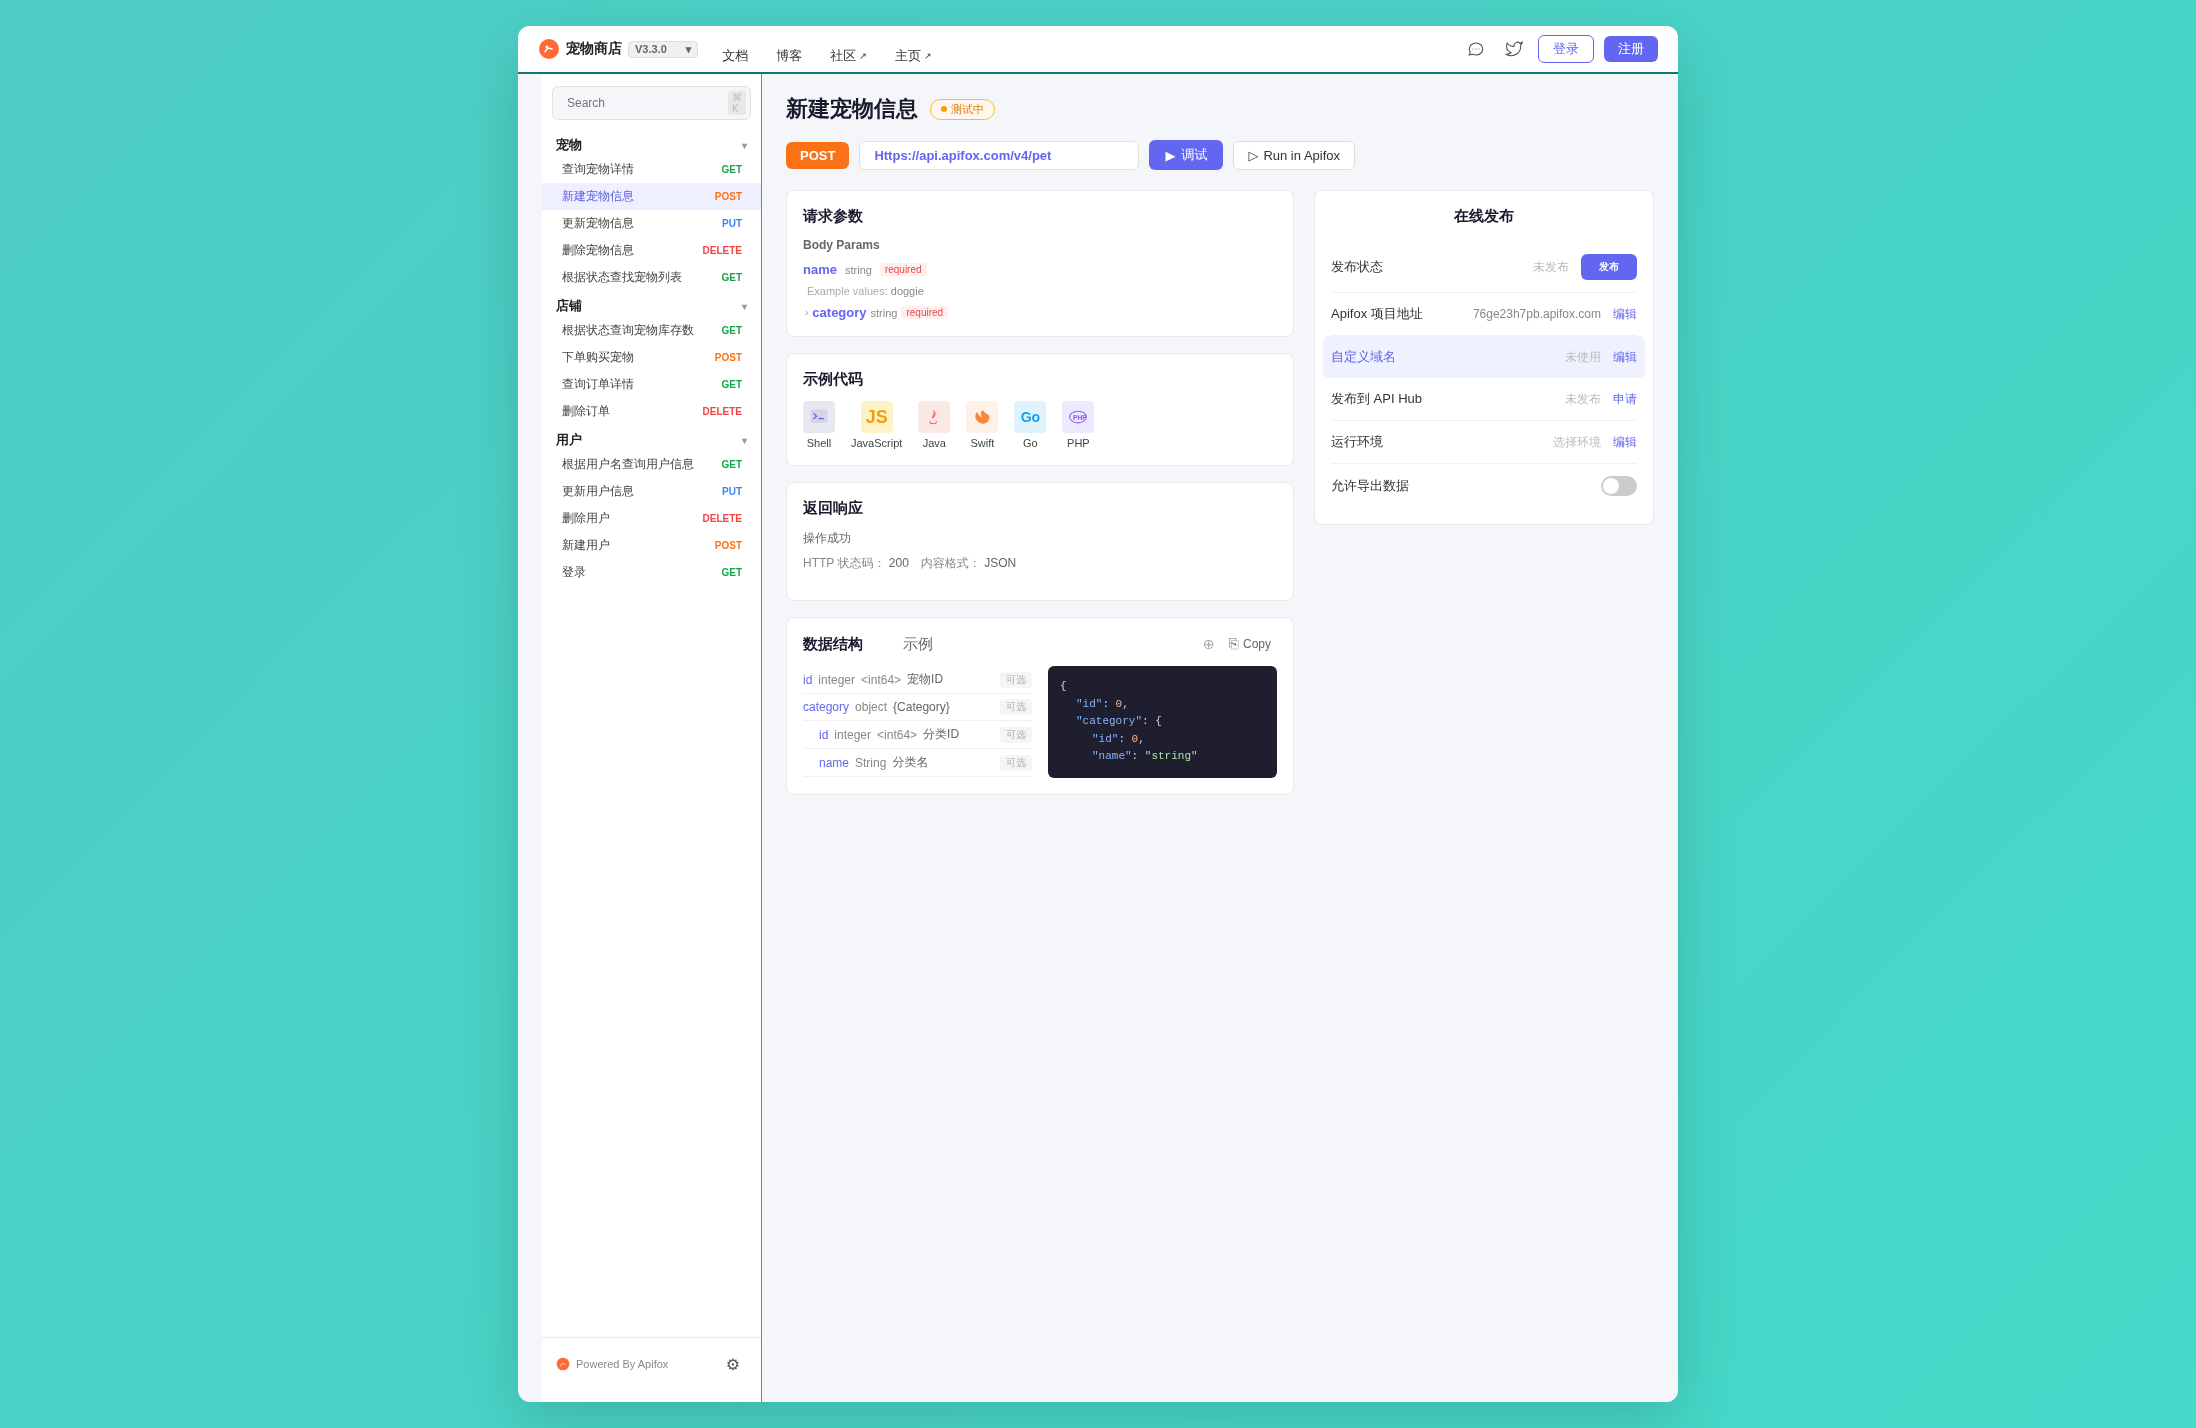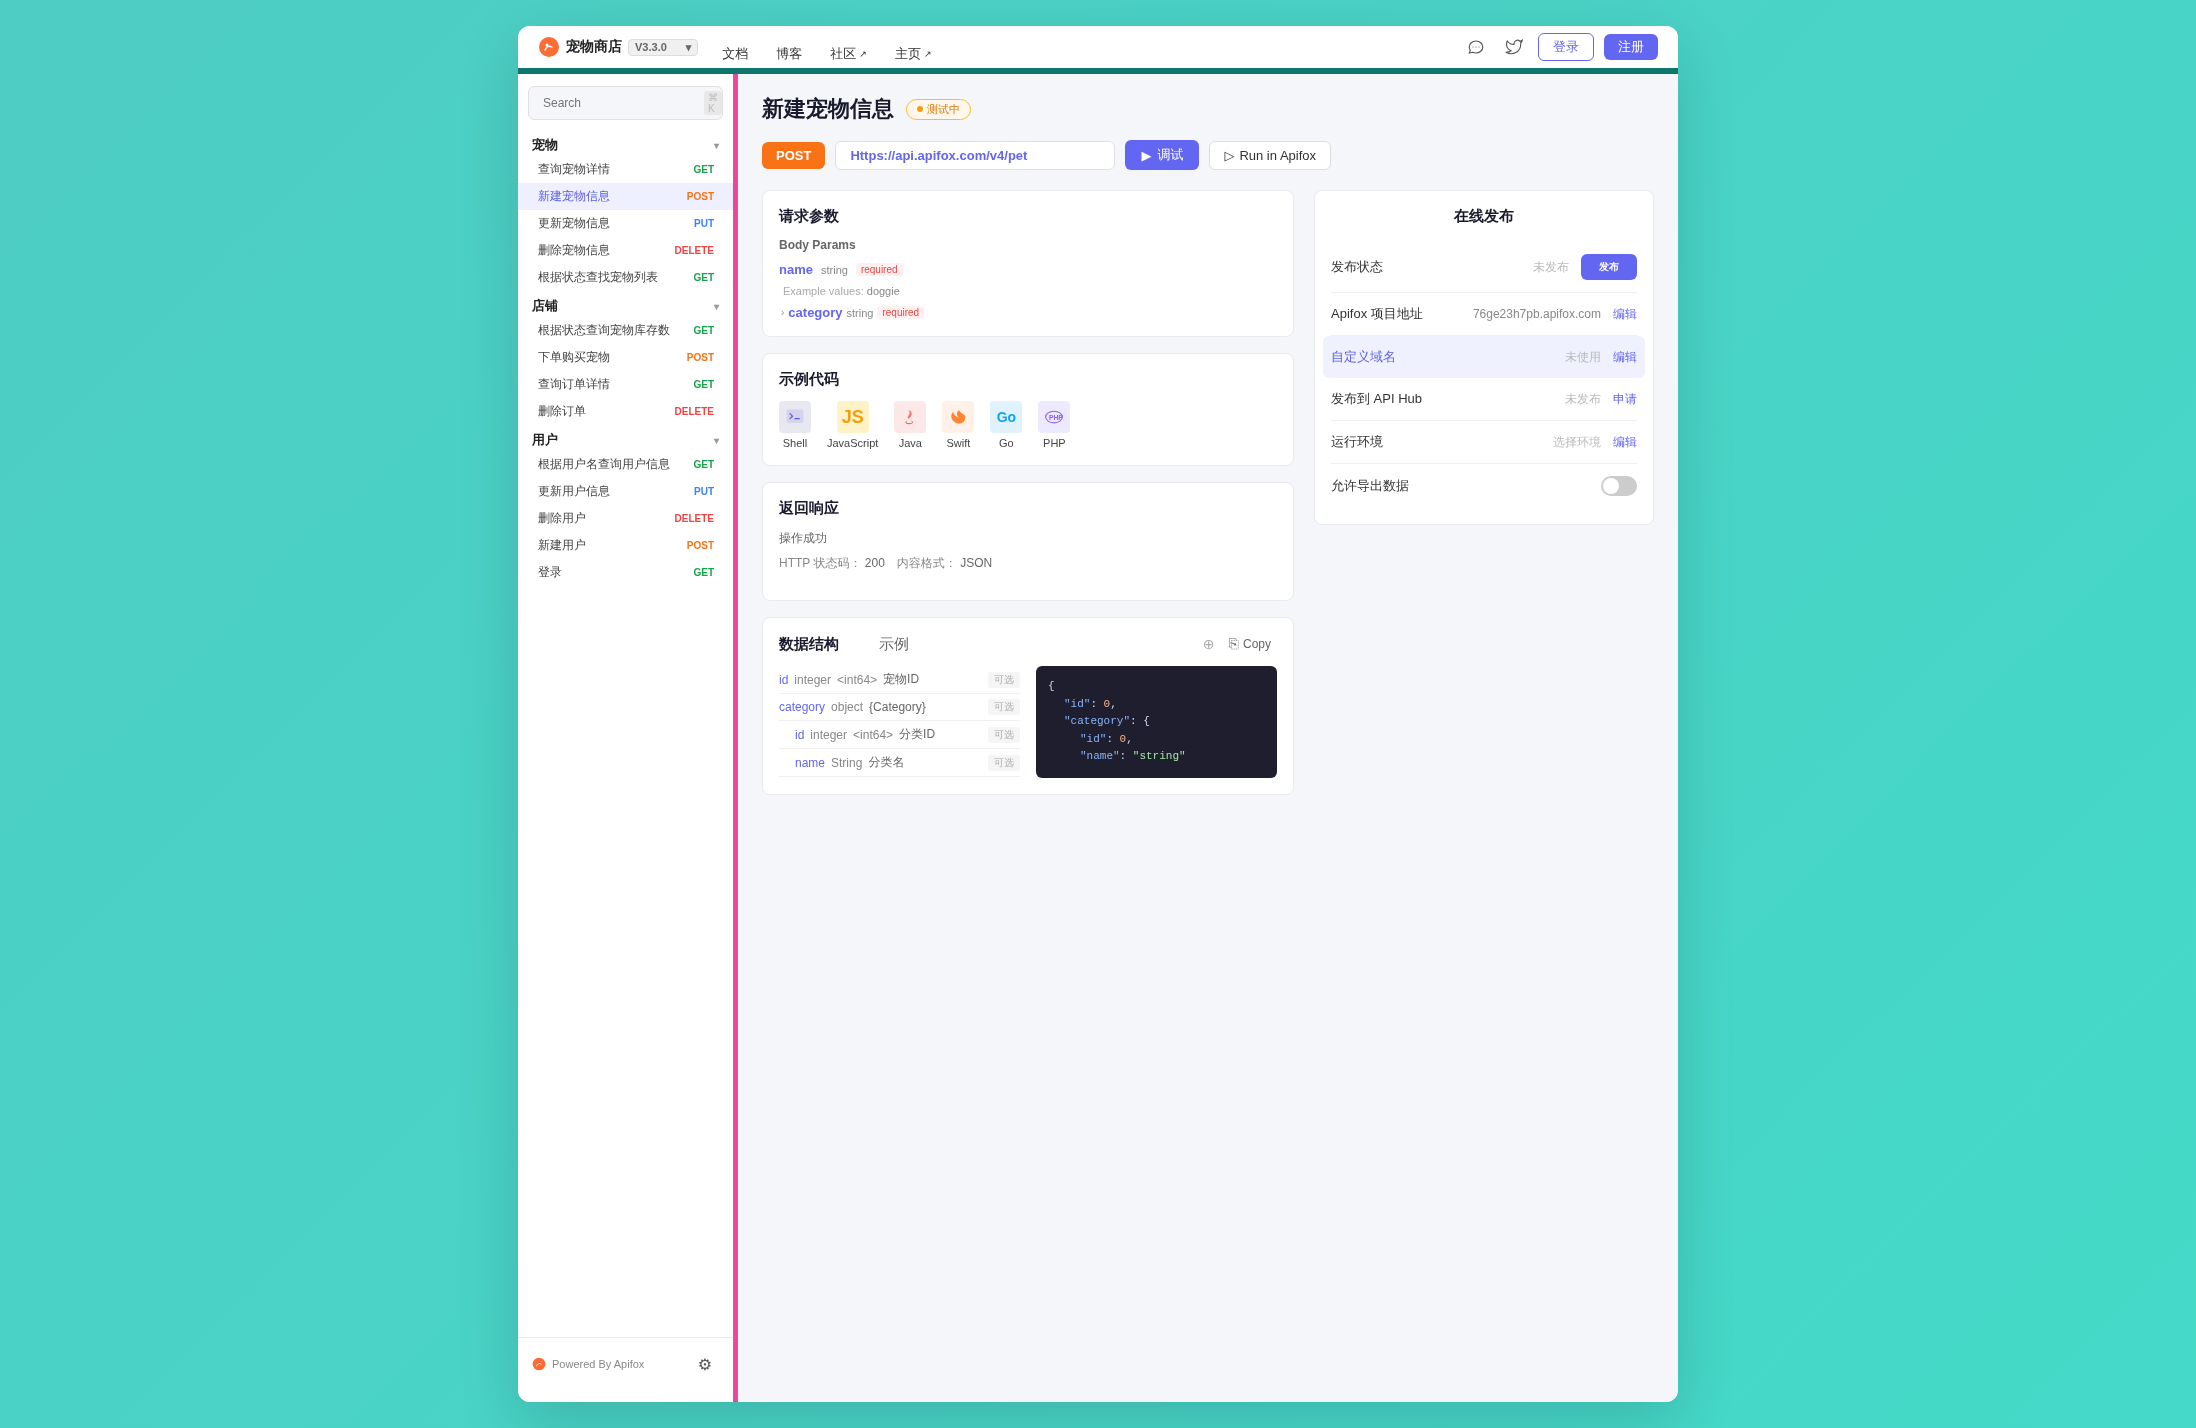--- a/index.html
+++ b/index.html
@@ -17,21 +17,21 @@
       max-width: 1160px;
       background: #f5f6fa;
       border-radius: 12px;
       overflow: hidden;
       box-shadow: 0 20px 60px rgba(0,0,0,0.15);
       min-height: 720px;
     }
     
     .top-nav {
       background: #fff;
-      border-bottom: 6px solid #0f766e;
+      border-bottom: 2px solid #0f766e;
       display: flex;
       align-items: center;
       padding: 8px 20px;
       height: 48px;
       gap: 24px;
     }
     .logo-area {
       display: flex;
       align-items: center;
       gap: 6px;
@@ -108,24 +108,25 @@
     
     .main-layout {
       display: flex;
       height: calc(100vh - 100px);
       min-height: 660px;
     }
     
     .sidebar {
       width: 220px;
       background: #fff;
-      border-right: 5px solid #ec4899;
+      border-right: 1px solid #ec4899;
       padding: 12px 0;
       overflow-y: auto;
       flex-shrink: 0;
+      margin-left: 24px;
     }
     .sidebar-search {
       margin: 0 10px 10px;
       display: flex;
       align-items: center;
       background: #f5f6fa;
       border: 1px solid #e0e0e0;
       border-radius: 6px;
       padding: 4px 8px;
       gap: 6px;

